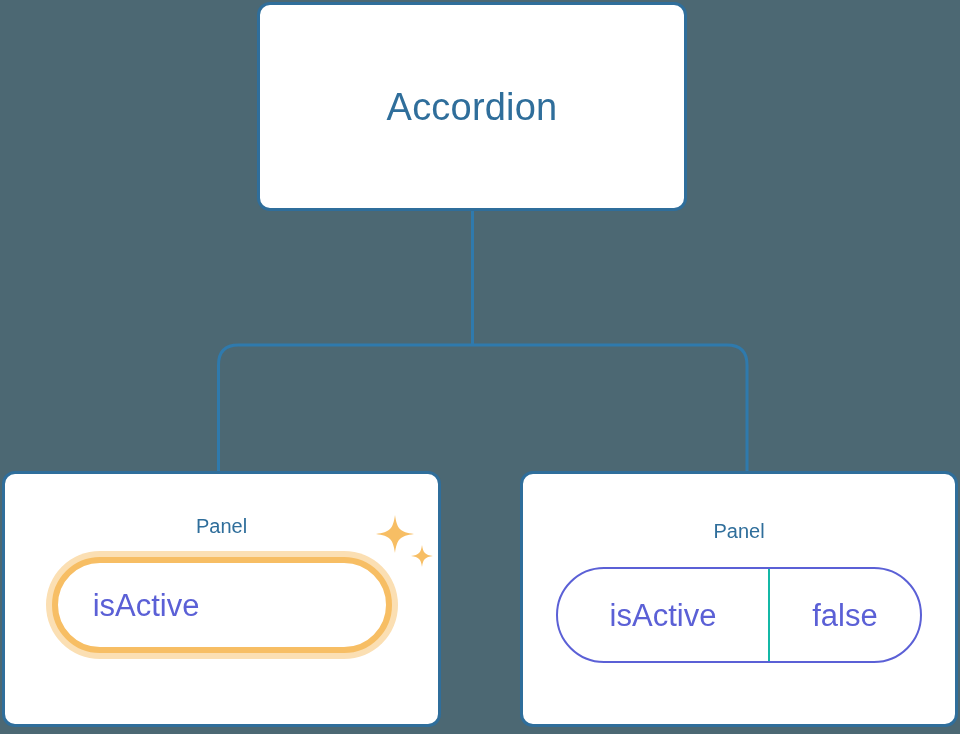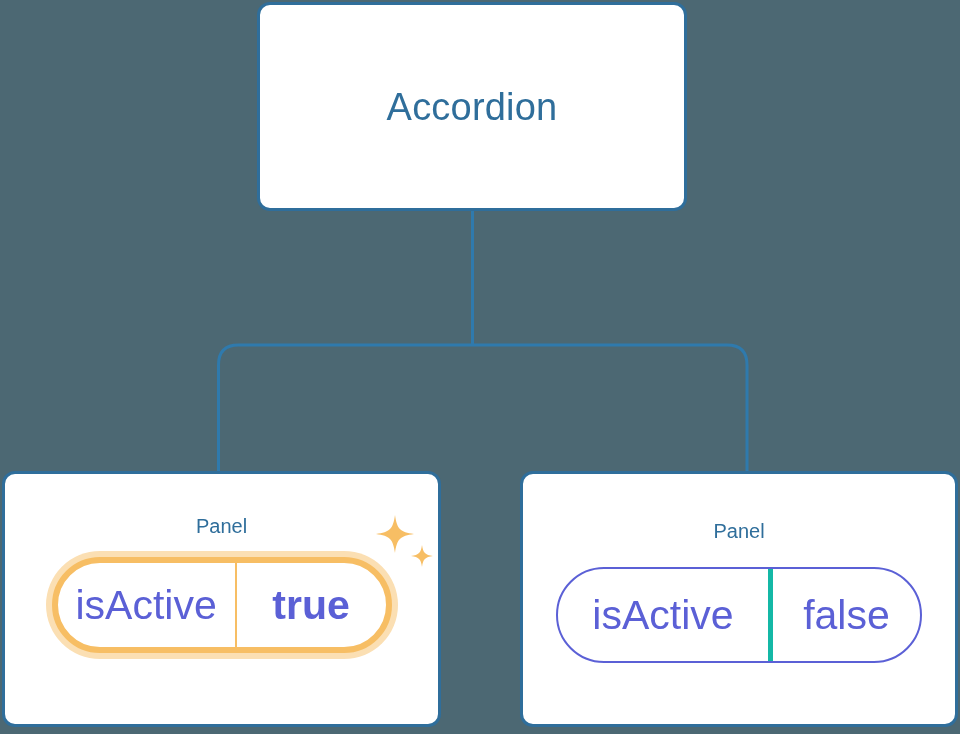--- a/index.html
+++ b/index.html
@@ -122,37 +122,37 @@
     width: 366px;
     height: 96px;
   }
 
   .prop-key,
   .prop-val {
     display: flex;
     align-items: center;
     justify-content: center;
     color: #5b60d6;
-    font-size: 41px;
+    font-size: 31px;
     line-height: 1;
     box-sizing: border-box;
   }
 
   .prop-pill.highlight .prop-key { width: 54%; }
   .prop-pill.highlight .prop-val {
     width: 46%;
     font-weight: 700;
     border-left: 2px solid #f7be64;
   }
 
   .prop-pill.normal .prop-key { width: 58%; }
   .prop-pill.normal .prop-val {
     width: 42%;
     font-weight: 400;
-    border-left: 5px solid #14b8a6;
+    border-left: 2px solid #14b8a6;
   }
 
   
   .sparkles {
     position: absolute;
     right: -48px;
     top: -48px;
     width: 70px;
     height: 70px;
     pointer-events: none;
@@ -174,21 +174,20 @@
     <div class="node-title">Accordion</div>
   </div>
 
   <div class="node-card node-panel-left">
     <div class="panel-inner left">
       <div class="panel-title">Panel</div>
 
       <div class="pill-wrap left">
         <div class="prop-pill highlight">
           <div class="prop-key">isActive</div>
-          <div class="prop-val">true</div>
         </div>
 
         <svg class="sparkles" viewBox="0 0 70 70">
           <path d="M25 6 C27 20 30 23 44 25 C30 27 27 30 25 44 C23 30 20 27 6 25 C20 23 23 20 25 6 Z" fill="#f7be64"></path>
           <path d="M52 36 C53.2 44 55 45.8 63 47 C55 48.2 53.2 50 52 58 C50.8 50 49 48.2 41 47 C49 45.8 50.8 44 52 36 Z" fill="#f7be64"></path>
         </svg>
       </div>
     </div>
   </div>
 

